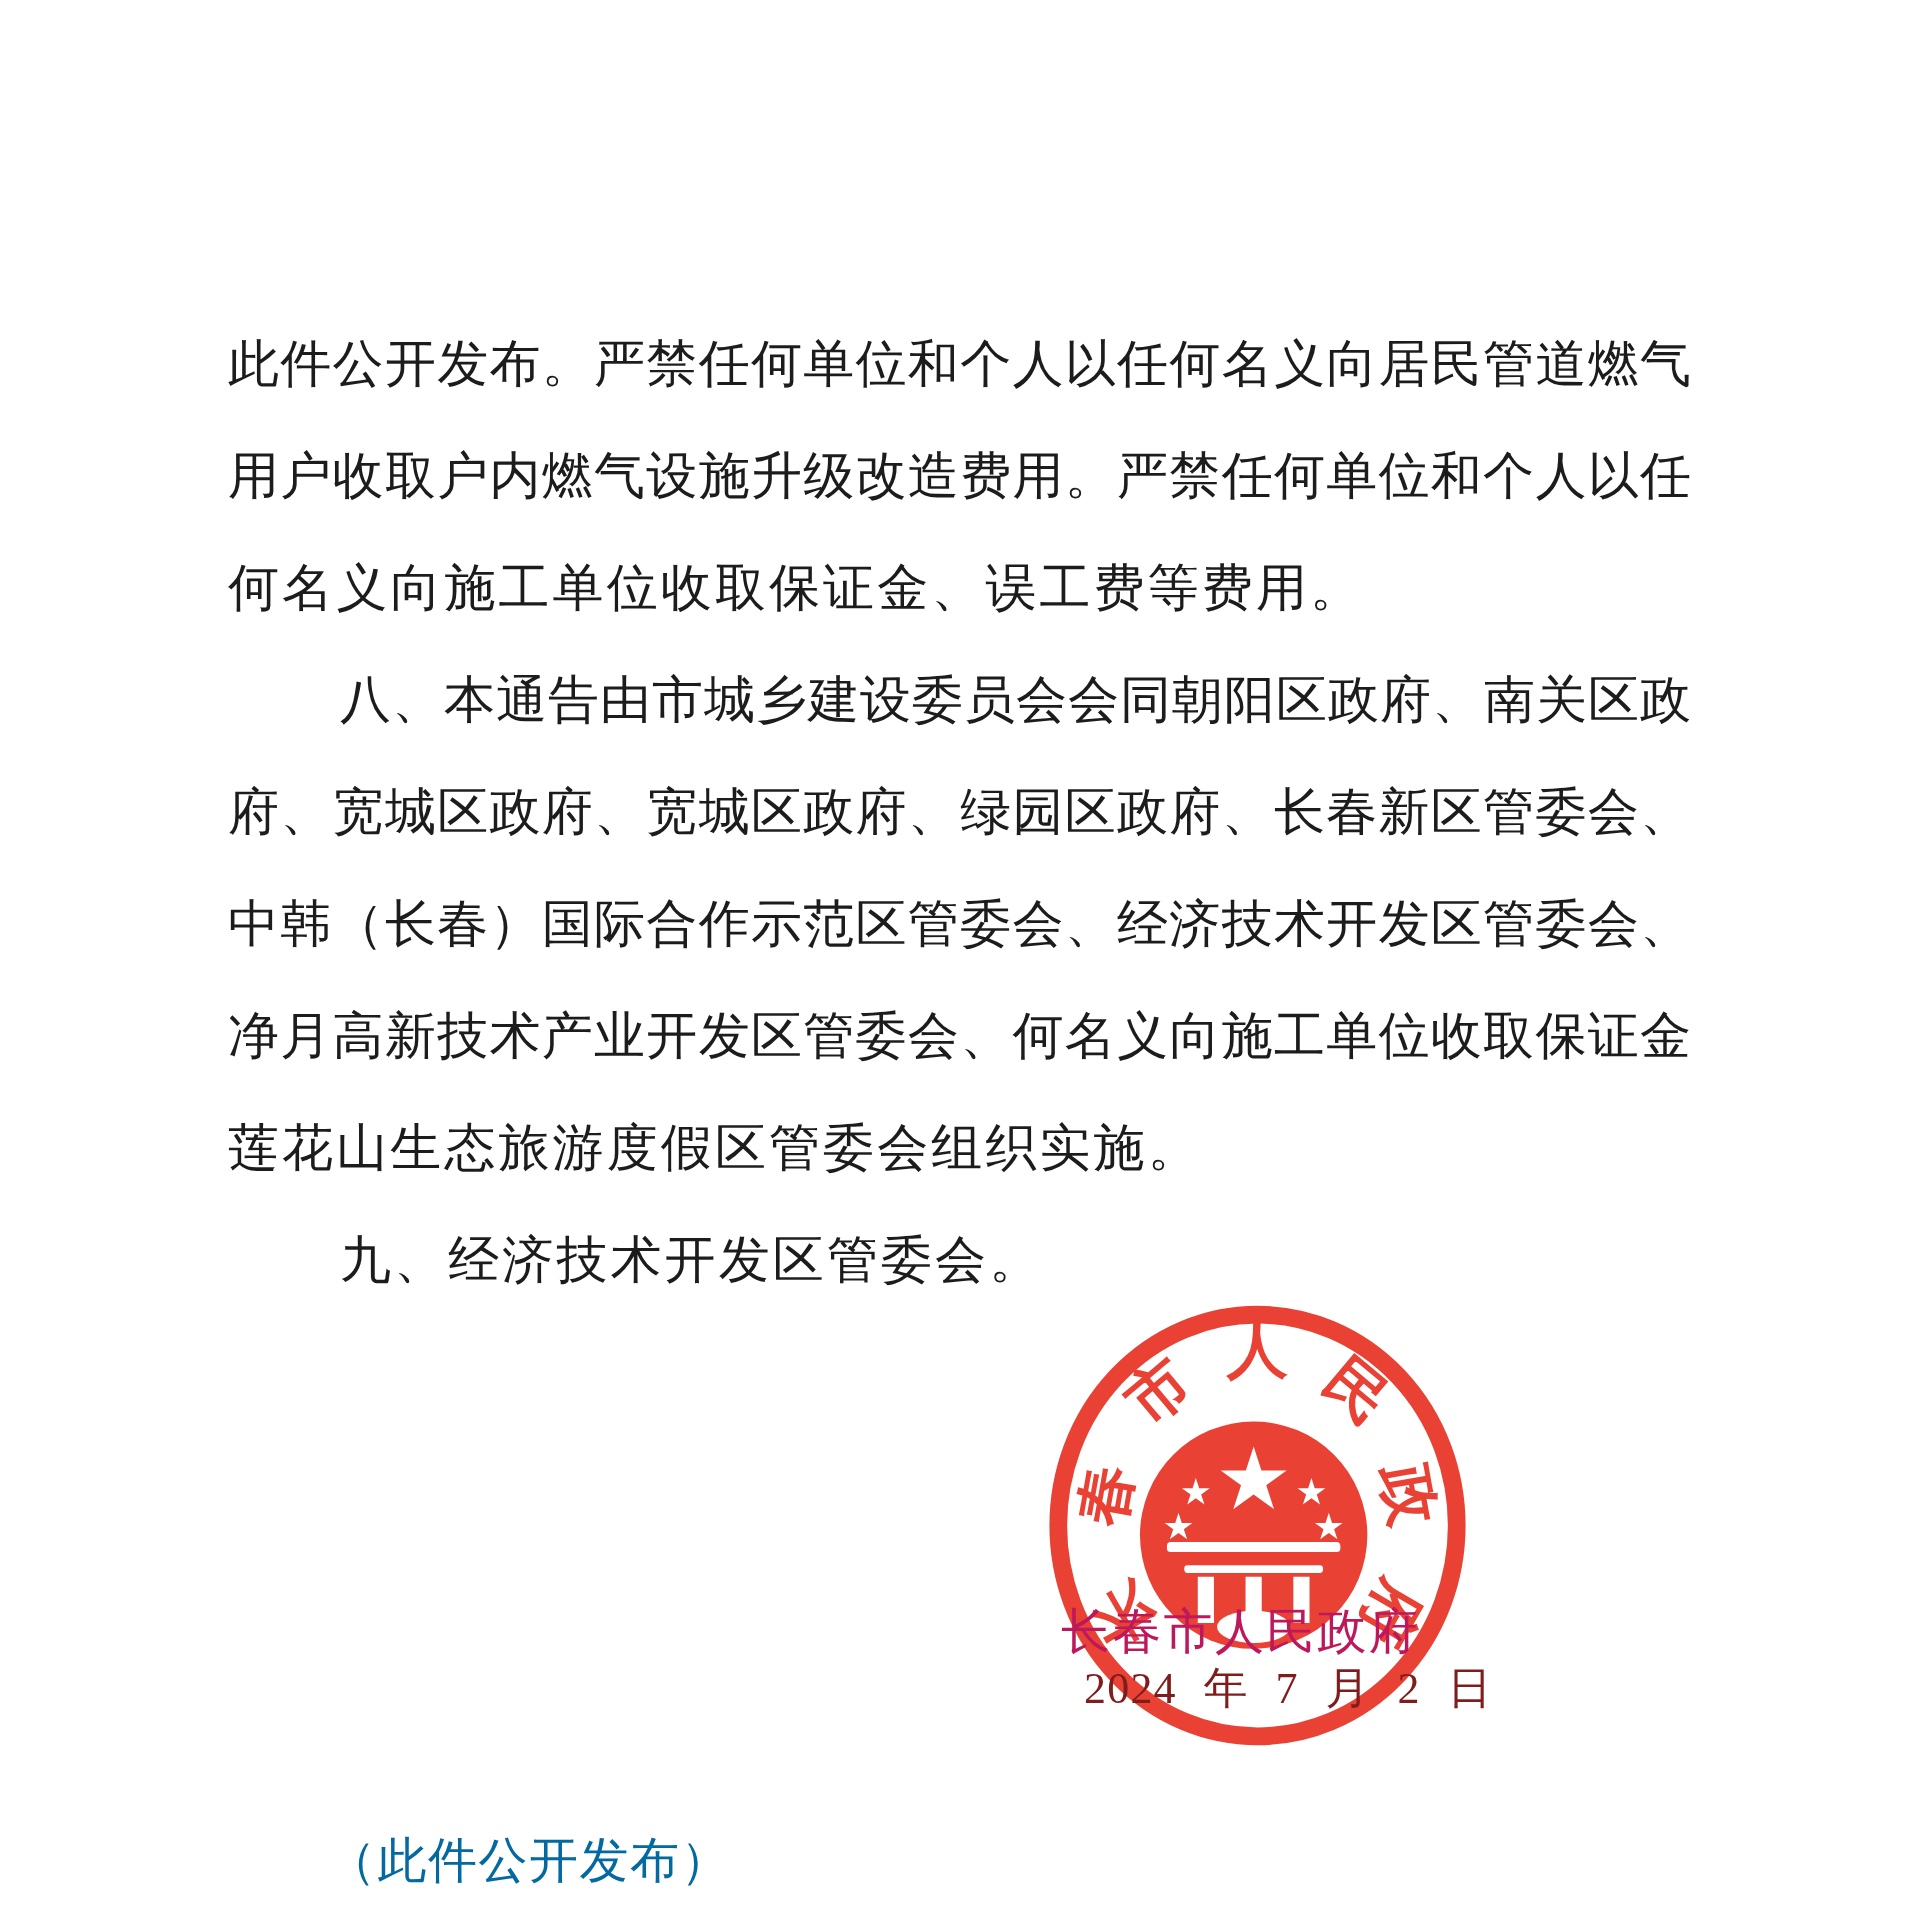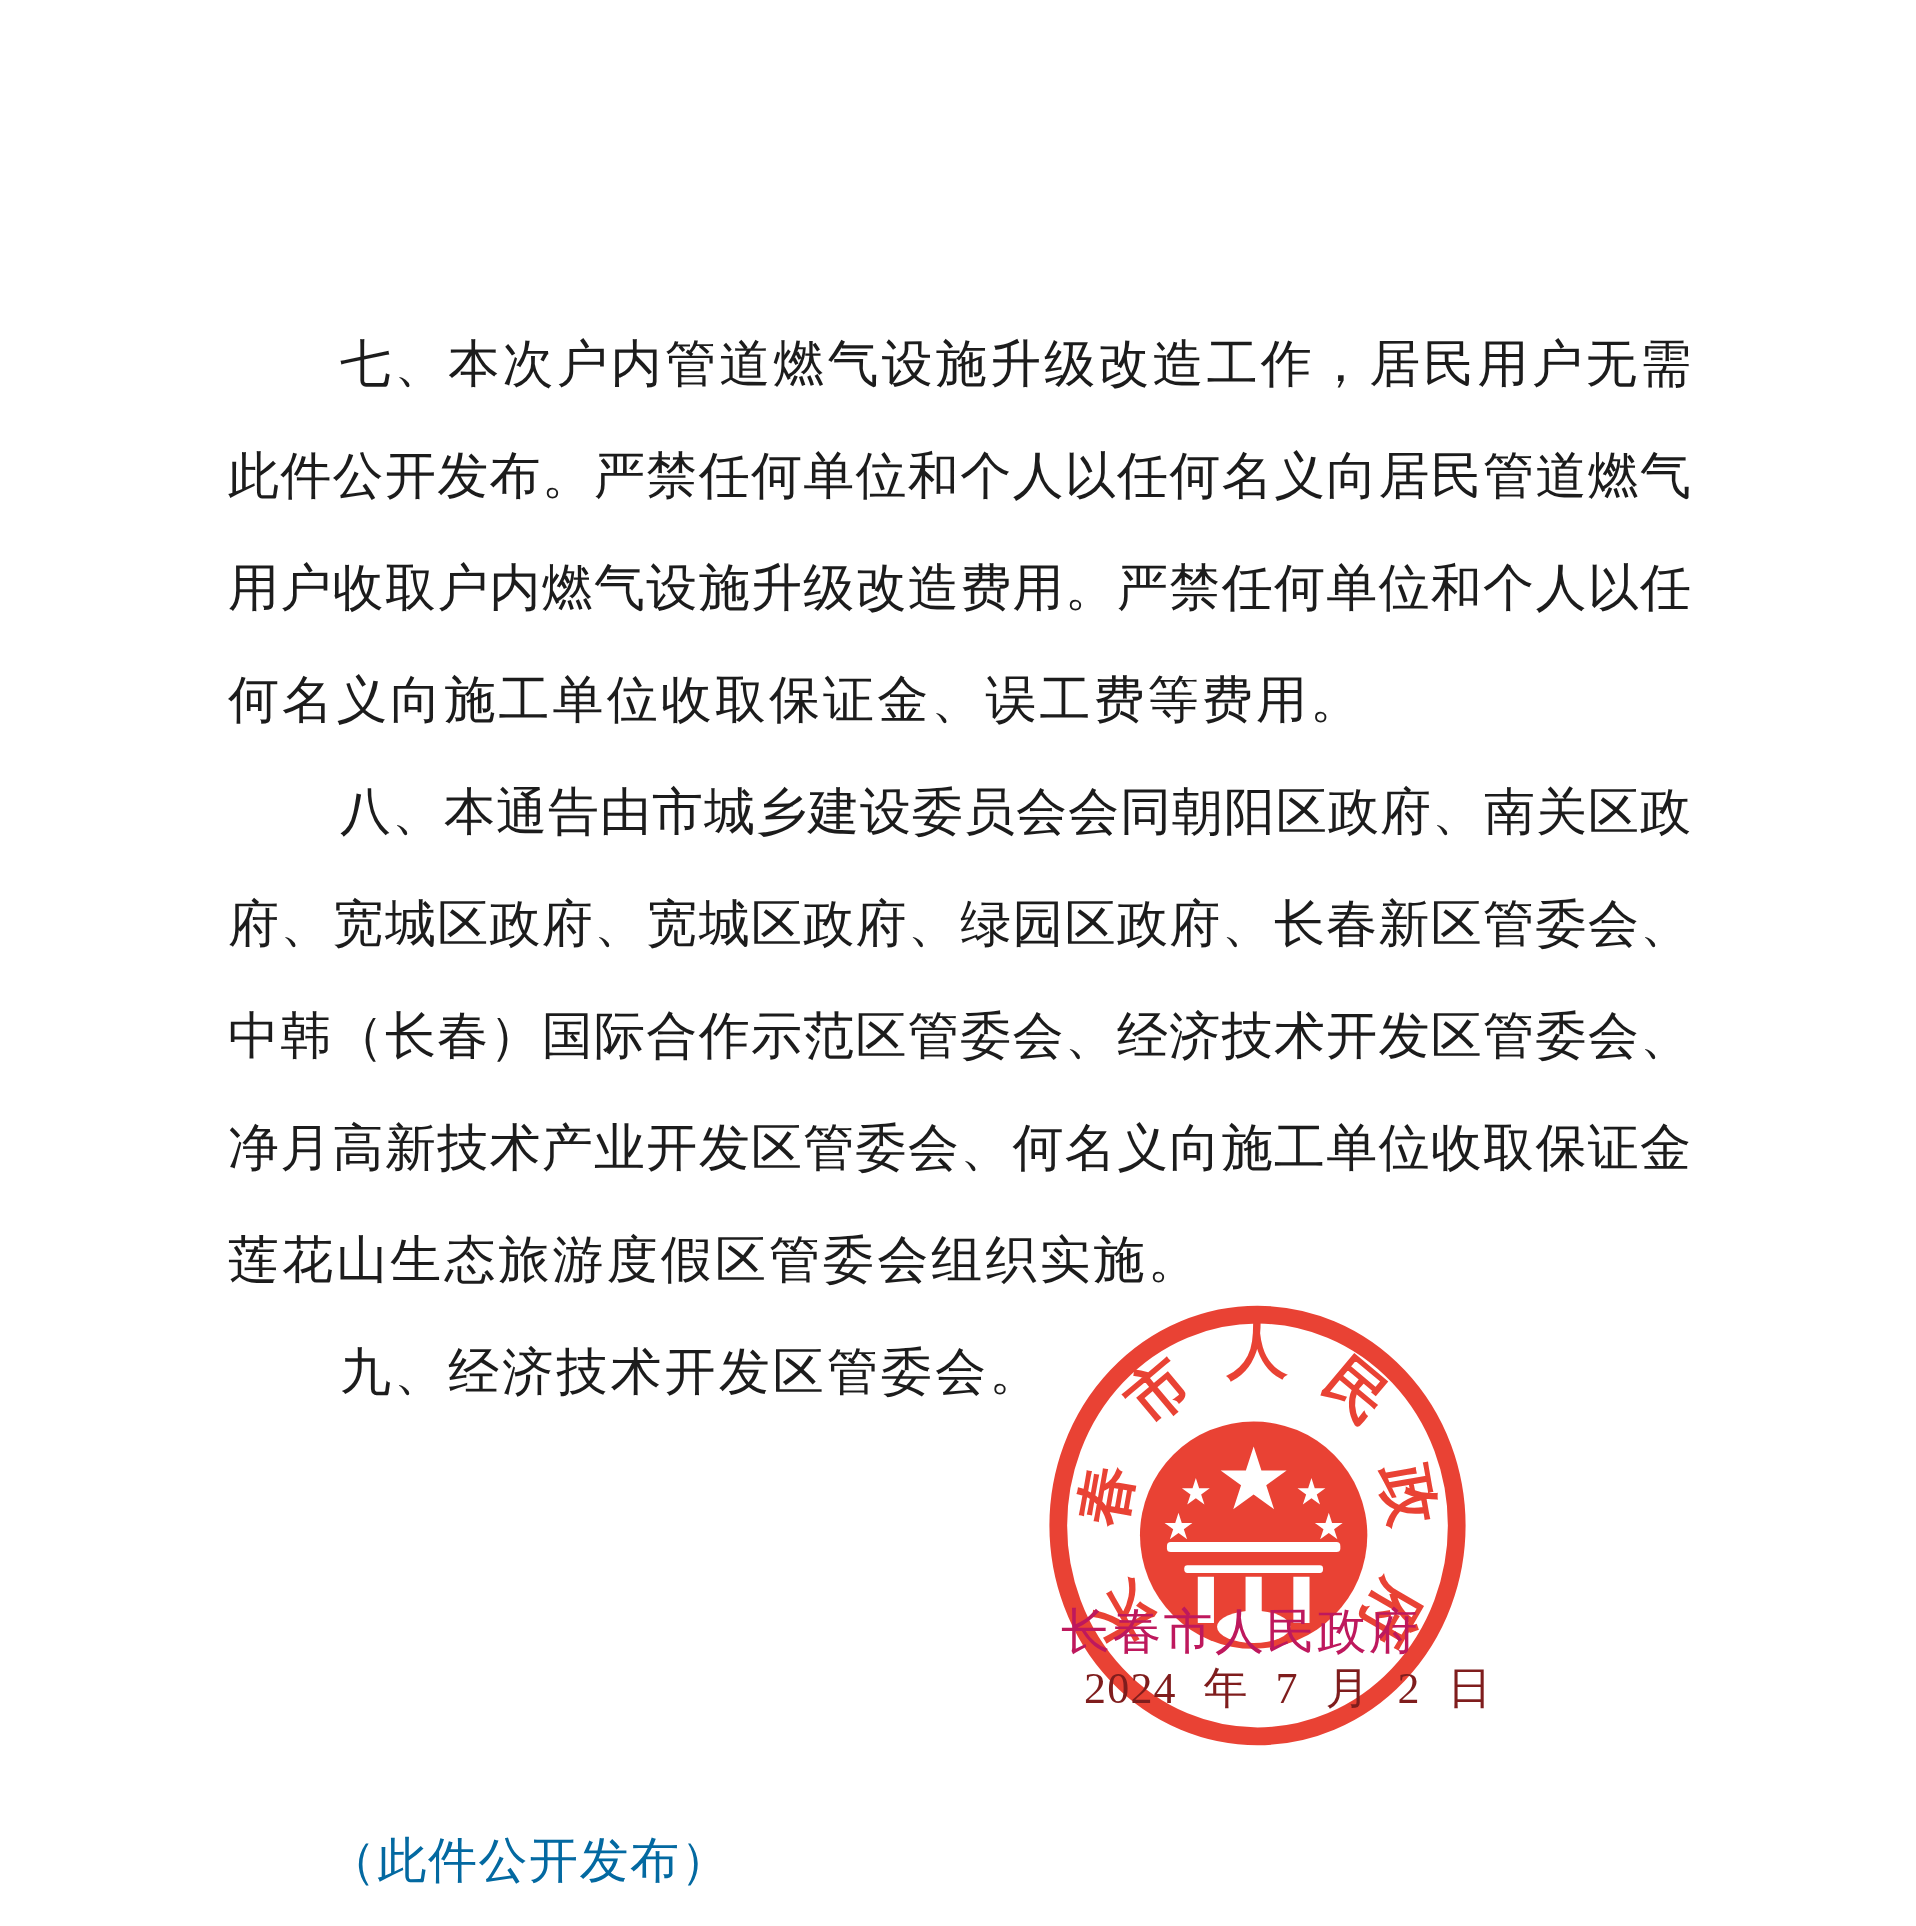--- a/index.html
+++ b/index.html
@@ -48,21 +48,20 @@
     font-size:49px;line-height:55px;letter-spacing:1.5px;
     color:#0369a1;white-space:nowrap;
   }
 </style>
 </head>
 <body>
 
 <div class="page">
 
   <main class="body-text">
-    <div class="line full ind">七、本次户内管道燃气设施升级改造工作，居民用户无需</div>
     <div class="line full">此件公开发布。严禁任何单位和个人以任何名义向居民管道燃气</div>
     <div class="line full">用户收取户内燃气设施升级改造费用。严禁任何单位和个人以任</div>
     <div class="line short">何名义向施工单位收取保证金、误工费等费用。</div>
     <div class="line full ind">八、本通告由市城乡建设委员会会同朝阳区政府、南关区政</div>
     <div class="line full">府、宽城区政府、宽城区政府、绿园区政府、长春新区管委会、</div>
     <div class="line full">中韩（长春）国际合作示范区管委会、经济技术开发区管委会、</div>
     <div class="line full">净月高新技术产业开发区管委会、何名义向施工单位收取保证金</div>
     <div class="line short">莲花山生态旅游度假区管委会组织实施。</div>
     <div class="line short ind">九、经济技术开发区管委会。</div>
   </main>

